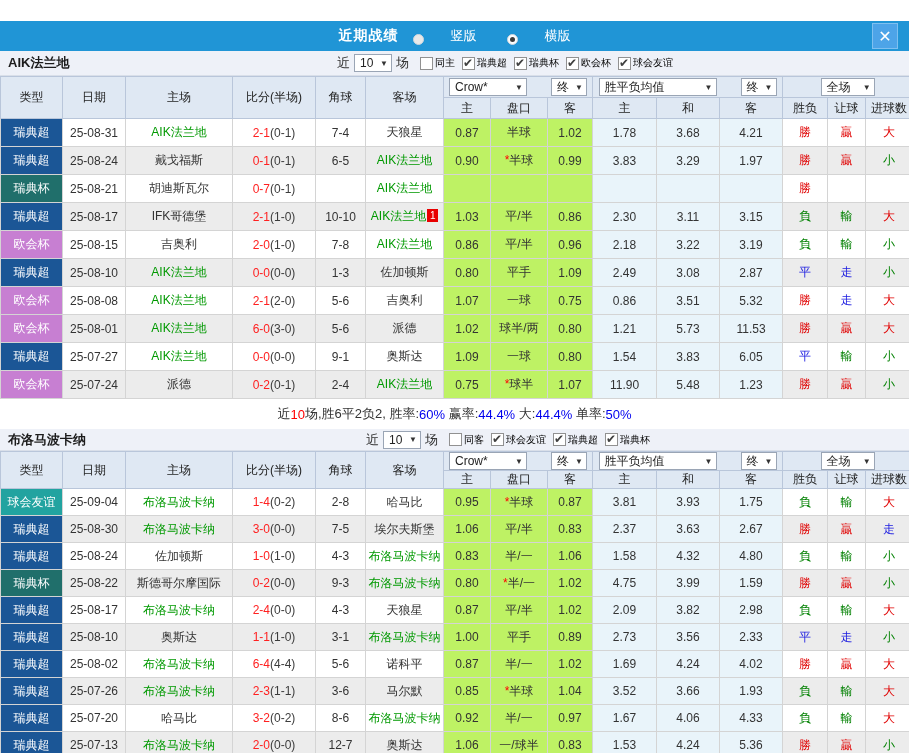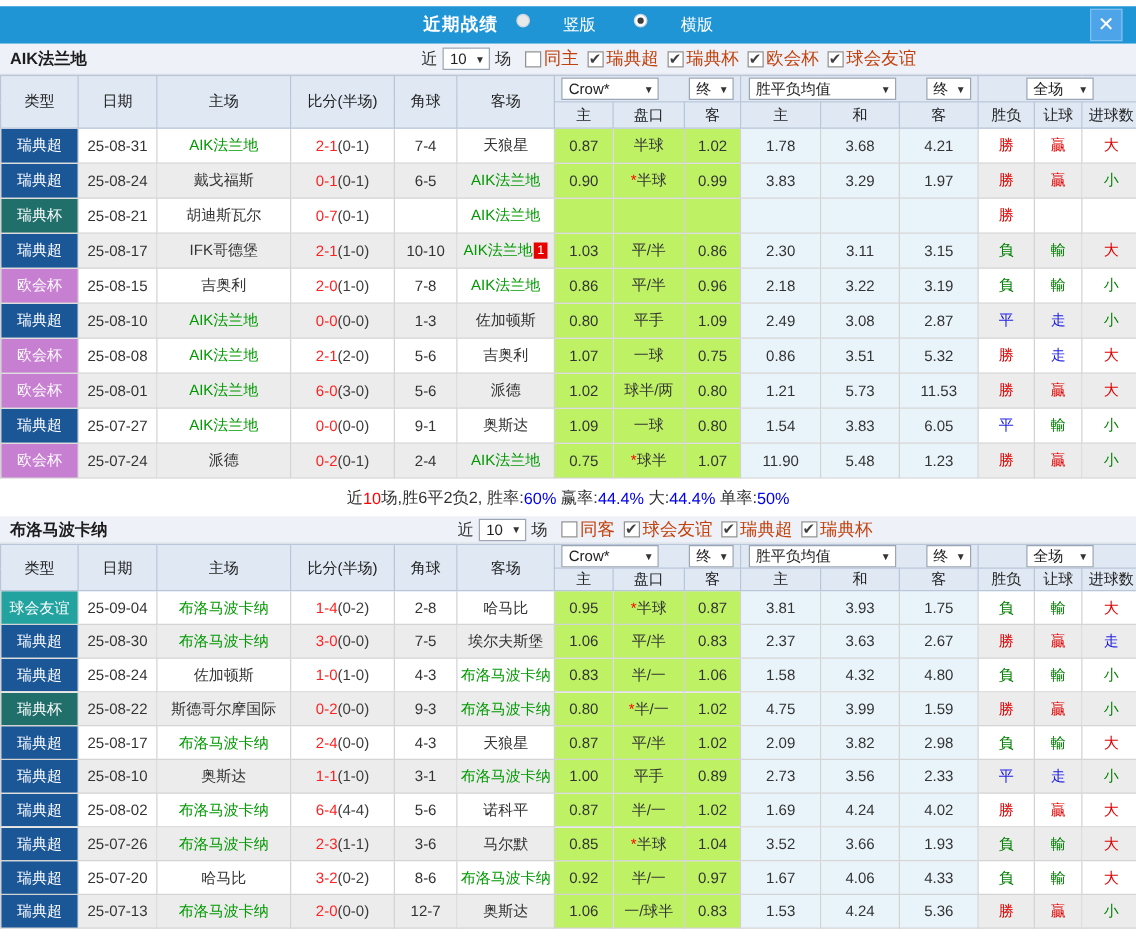--- a/index.html
+++ b/index.html
@@ -1,40 +1,40 @@
 <!DOCTYPE html>
 <html><head>
 <meta charset="utf-8">
 <style>
   * { box-sizing: border-box; }
   html,body { margin:0; padding:0; background:#fff; }
   body { font-family:"Liberation Sans","DejaVu Sans",sans-serif; width:909px; }
-  .window { width:909px; height:753px; overflow:hidden; padding-top:5px; position:relative; }
+  .window { width:909px; height:753px; overflow:hidden; padding-top:21px; position:relative; }
 
   
   .titlebar { position:relative; height:30px; background:#2095d6; display:flex; align-items:center; justify-content:center; }
   .title { color:#fff; font-weight:bold; font-size:14px; letter-spacing:1px; }
-  .radio-group { display:flex; align-items:flex-start; margin-left:8px;gap:24px; }
+  .radio-group { display:flex; align-items:flex-end; margin-left:8px;gap:24px; }
   .radio { width:11px; height:11px; border-radius:50%; background:#e9e9e9; border:1px solid #cdd6de; display:inline-block; position:relative; margin:0 3px 0 6px; }
   .radio.checked { background:#fdfdfd; }
   .radio.checked::after { content:""; position:absolute; left:2px; top:2px; width:5px; height:5px; border-radius:50%; background:#3c3c3c; }
   .radio-label { color:#fff; font-size:13px; }
   .close-btn { position:absolute; right:11px; top:2px; width:26px; height:26px; background:#4da4e8; border:1px solid #7fc0f0; color:#fff; font-size:16px; font-weight:bold; display:flex; align-items:center; justify-content:center; cursor:pointer; }
 
   
   .filterbar { position:relative; height:25px; background:#eef1f8; display:flex; align-items:center; border-bottom:1px solid #d9dfe9; }
   .compact .filterbar { height:22px; }
   .team-name { font-weight:bold; color:#1c1c1c; font-size:13px; margin-left:8px; }
   .filter-controls { position:absolute; display:flex; align-items:center; font-size:13px; color:#333; white-space:nowrap; }
   .near-label, .games-suffix { margin:0 4px; }
   .sel { background:#fff; border:1px solid #9aa5b5; display:inline-flex; align-items:center; justify-content:space-between; height:18px; font-size:12px; color:#222; padding:0 3px 0 5px; cursor:pointer; }
   .sel .arrow { font-size:8px; margin-left:5px; color:#333; }
   .cb { width:13px; height:13px; border:1px solid #919191; background:#fff; display:inline-block; position:relative; margin:0 2px 0 7px; flex:none; cursor:pointer; }
   .cb.checked::after { content:"✔"; position:absolute; left:0px; top:-2px; font-size:12px; color:#3f3f3f; }
-  .cb-label { font-size:14px; color:#c2410c; }
+  .cb-label { font-size:10px; color:#000000; }
 
   
   table { border-collapse:collapse; table-layout:fixed; width:909px; font-size:12px; }
   thead th { background:#dfe8f3; border:1px solid #b9c6da; font-weight:normal; color:#222; height:21px; padding:0; }
   .compact thead th { height:18px; }
   .hdr-dd { }
   .dd-wrap { display:flex; align-items:center; justify-content:center; gap:24px; }
   tbody td { border:1px solid #d4d4d4; text-align:center; height:28px; padding:0; color:#333; background:#fff; overflow:hidden; white-space:nowrap; }
   .compact tbody td { height:27px; }
   tbody tr.alt td { background:#ececec; }

